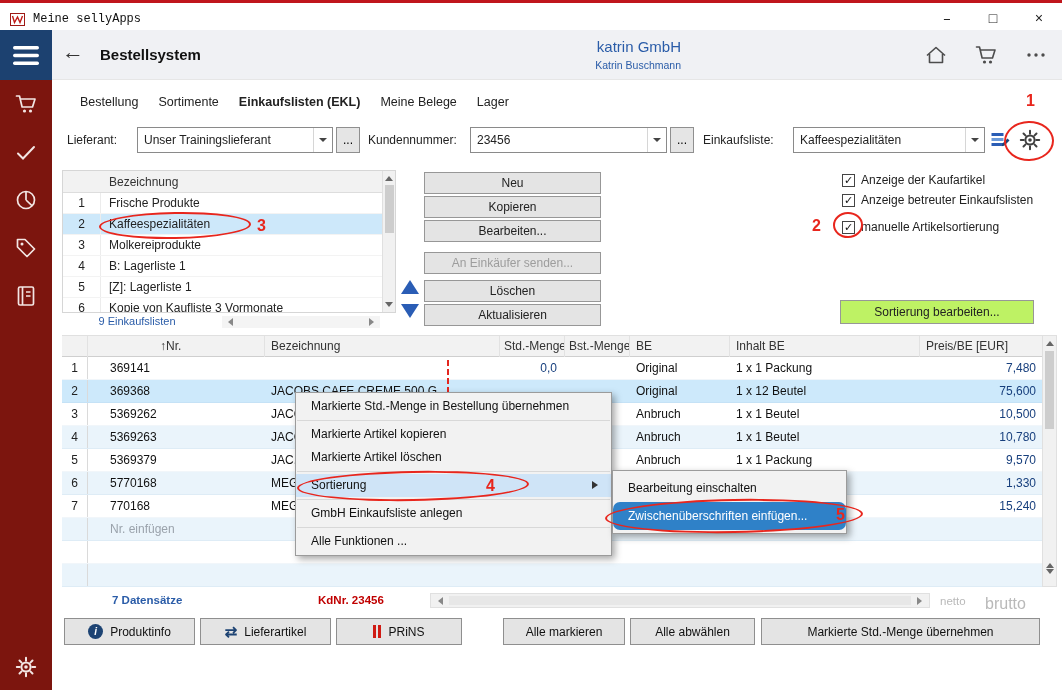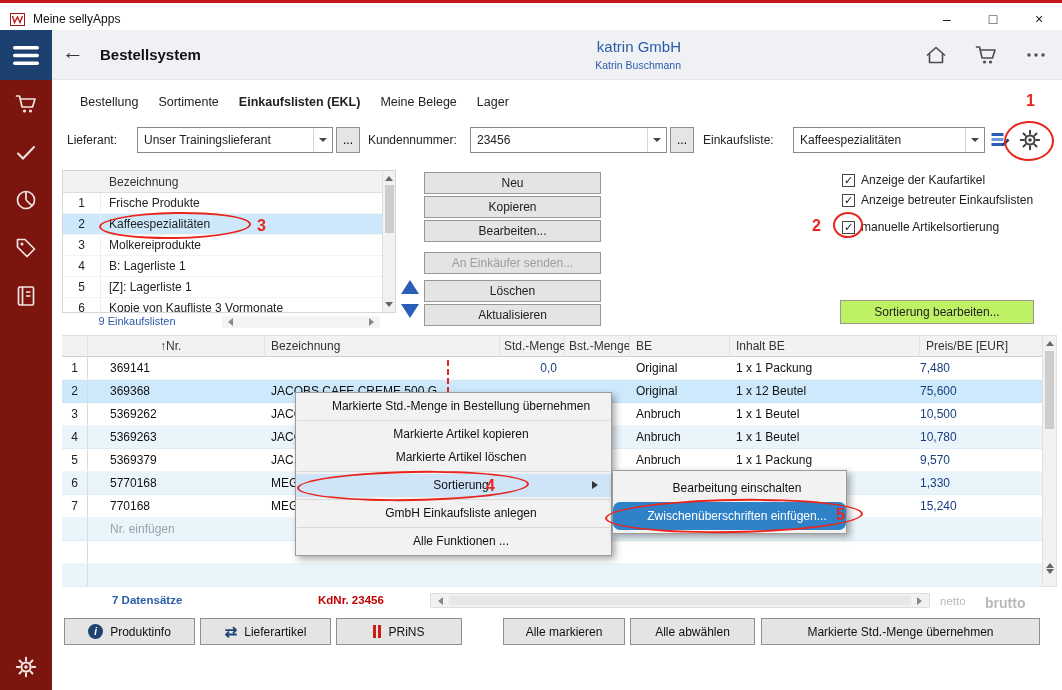--- a/index.html
+++ b/index.html
@@ -4,21 +4,21 @@
 <style>
   * { margin:0; padding:0; box-sizing:border-box; }
   html,body { background:#555; }
   #screen {
     position:relative; width:1062px; height:690px; background:#fff;
     outline:1px solid #7a7a7a; overflow:hidden;
     font-family:"Liberation Sans","DejaVu Sans",sans-serif; font-size:12px; color:#222;
   }
   
   .red-top { position:absolute; top:0; left:0; right:0; height:3px; background:#c0161c; }
-  .titlebar { position:absolute; top:3px; left:0; right:0; height:32px; background:#fff; display:flex; align-items:center; }
+  .titlebar { position:absolute; top:3px; left:0; right:0; height:32px; background:#fff; display:flex; align-items:center;font-family:Liberation Mono, monospace; }
   .app-icon { margin-left:10px; width:15px; height:15px; display:inline-flex; }
   .title-text { margin-left:8px; font-size:12px; color:#111; }
   .win-controls { margin-left:auto; display:flex; height:100%; }
   .win-btn { width:46px; display:flex; align-items:center; justify-content:center; font-size:14px; color:#222; }
   
   .appheader { position:absolute; top:30px; left:0; right:0; height:50px; background:#f0f1f4; border-bottom:1px solid #e6e6e6; }
   .hamburger { position:absolute; left:0; top:0; width:52px; height:50px; background:#1c4170; display:flex; align-items:center; justify-content:center; }
   .back-arrow { position:absolute; left:62px; top:9px; font-size:22px; color:#333; }
   .page-title { position:absolute; left:100px; top:16px; font-size:15px; font-weight:bold; color:#111; }
   .company-block { position:absolute; left:381px; width:300px; top:8px; text-align:right; color:#2a5ca8; }
@@ -96,48 +96,48 @@
   .trow.alt { background:#eaf4fb; }
   .trow.sel { background:#cde9fb; }
   .tcell { position:absolute; top:0; height:22px; line-height:22px; white-space:nowrap; overflow:hidden; }
   .t-gutter{left:0;width:26px;text-align:center;border-right:1px solid #dadada;color:#222}
   .t-nr{left:26px;width:177px;padding-left:22px;color:#111}
   .t-bez{left:203px;width:235px;padding-left:6px;color:#111}
   .t-std{left:438px;width:65px;text-align:right;padding-right:8px;color:#173f7d}
   .t-bst{left:503px;width:65px;text-align:right;padding-right:8px;color:#173f7d}
   .t-be{left:568px;width:100px;padding-left:6px;color:#111}
   .t-inhalt{left:668px;width:190px;padding-left:6px;color:#111}
-  .t-preis{left:858px;width:122px;padding-right:6px;color:#173f7d}
+  .t-preis{left:858px;width:122px;text-align:right;padding-right:6px;color:#173f7d}
   .tcell.ph { color:#9aa2ab; }
   .insert-line { position:absolute; left:447px; top:360px; height:42px; border-left:2px dashed #e3261f; z-index:5; }
   
   .v-scroll { position:absolute; left:1042px; top:335px; width:15px; height:252px; background:#f1f1f1; border:1px solid #e0e0e0; }
   .v-scroll .sb-btn { width:13px; }
   .v-scroll .sb-thumb { left:2px; top:15px; width:9px; height:78px; }
   .vs-sizer { position:absolute; left:0; width:13px; bottom:8px; display:block; }
   .vs-sizer .tri { margin:0 auto; }
   .vs-sizer .tri-up-s { margin-bottom:1px; }
   
   .statusbar { position:absolute; left:62px; top:592px; width:992px; height:18px; }
   .rec-count { position:absolute; left:50px; top:2px; color:#2a5ca8; font-weight:bold; font-size:11.5px; }
   .kdnr { position:absolute; left:256px; top:2px; color:#c00000; font-weight:bold; font-size:11.5px; }
   .h-scroll { position:absolute; left:368px; top:1px; width:500px; height:15px; background:#f1f1f1; border:1px solid #e0e0e0; display:flex; align-items:center; justify-content:space-between; padding:0 3px; }
   .hs-thumb { flex:1; height:9px; margin:0 4px; background:#e7e7e7; }
   .netto { position:absolute; left:878px; top:3px; color:#b9b9b9; font-size:11.5px; }
-  .brutto { position:absolute; left:923px; top:3px; color:#b9b9b9; font-size:14px;font-weight:bold; }
+  .brutto { position:absolute; left:923px; top:3px; color:#b9b9b9; font-size:16px; }
   
   .fbtn { position:absolute; top:618px; height:27px; background:#e4e4e4; border:1px solid #8f8f8f; font:12px "Liberation Sans",sans-serif; color:#111; display:flex; align-items:center; justify-content:center; gap:7px; }
   .fb-0{left:64px;width:131px}.fb-1{left:200px;width:131px}.fb-2{left:336px;width:126px}
   .fb-3{left:503px;width:122px}.fb-4{left:630px;width:125px}.fb-5{left:761px;width:279px}
   .fico.info-icon { width:15px; height:15px; border-radius:50%; background:#1d4373; color:#fff; font-size:10px; font-weight:bold; line-height:15px; text-align:center; font-style:italic; }
   .fico.transfer-icon { color:#1d4373; font-size:15px; font-weight:bold; line-height:15px; }
   .fico.prins-icon { width:3px; height:13px; background:#cf1b14; box-shadow:5px 0 0 #cf1b14; margin-right:5px; }
   
   .context-menu { position:absolute; left:295px; top:392px; width:317px; background:#f2f2f2; border:1px solid #9b9b9b; box-shadow:3px 3px 7px rgba(0,0,0,.35); padding:2px 0; z-index:20; }
-  .menu-item { position:relative; height:23px; line-height:23px; padding-left:15px; font-size:12px; color:#111; white-space:nowrap;text-align:center; }
+  .menu-item { position:relative; height:23px; line-height:23px; padding-left:15px; font-size:12px; color:#111; white-space:nowrap; }
   .menu-item.hover { background:#cfe4f7; }
   .menu-sep { height:1px; background:#d8d8d8; margin:2px 1px; }
   .mi-arrow { position:absolute; right:9px; top:7px; width:0; height:0; border:4px solid transparent; border-left:6px solid #333; }
   .submenu { position:absolute; left:612px; top:470px; width:235px; background:#f2f2f2; border:1px solid #9b9b9b; box-shadow:3px 3px 7px rgba(0,0,0,.35); padding:3px 0; z-index:21; }
   .submenu .menu-item { height:28px; line-height:28px; }
   .submenu .menu-item.hover2 { background:#2f81c8; color:#fff;border-radius:7px; }
   
   .anno { position:absolute; border:2px solid #e8261d; border-radius:50%; z-index:40; pointer-events:none; transform:rotate(-1deg); }
   .anno-num { position:absolute; color:#e8261d; font-weight:bold; font-size:16px; z-index:41; pointer-events:none; }
   .a1{left:1004px;top:121px;width:50px;height:40px}  .n1{left:1026px;top:92px}

